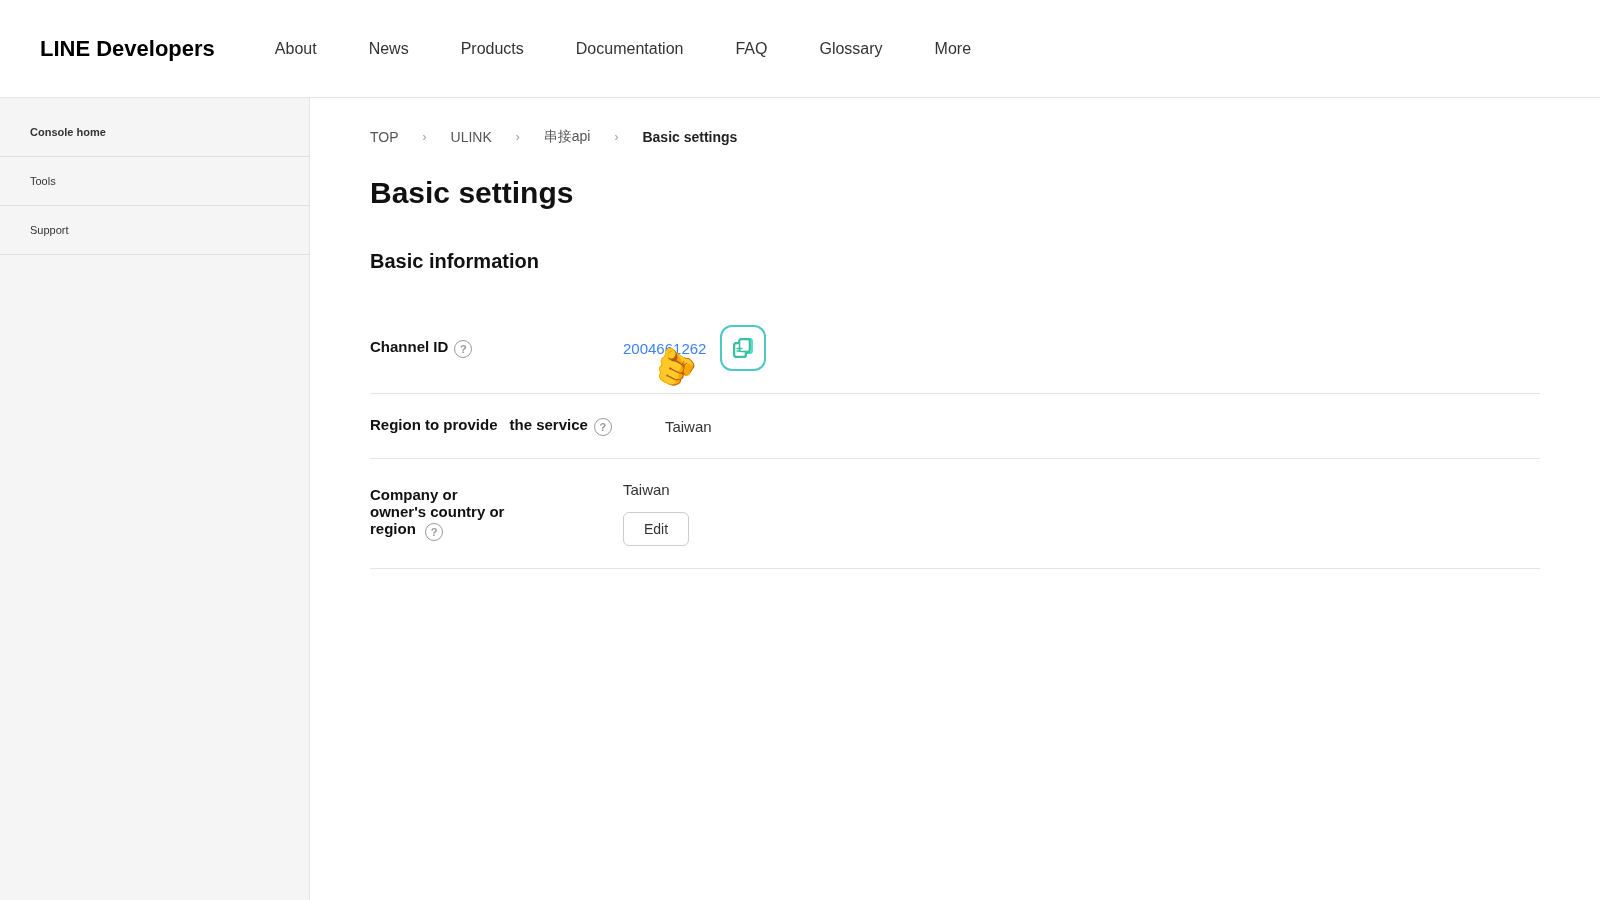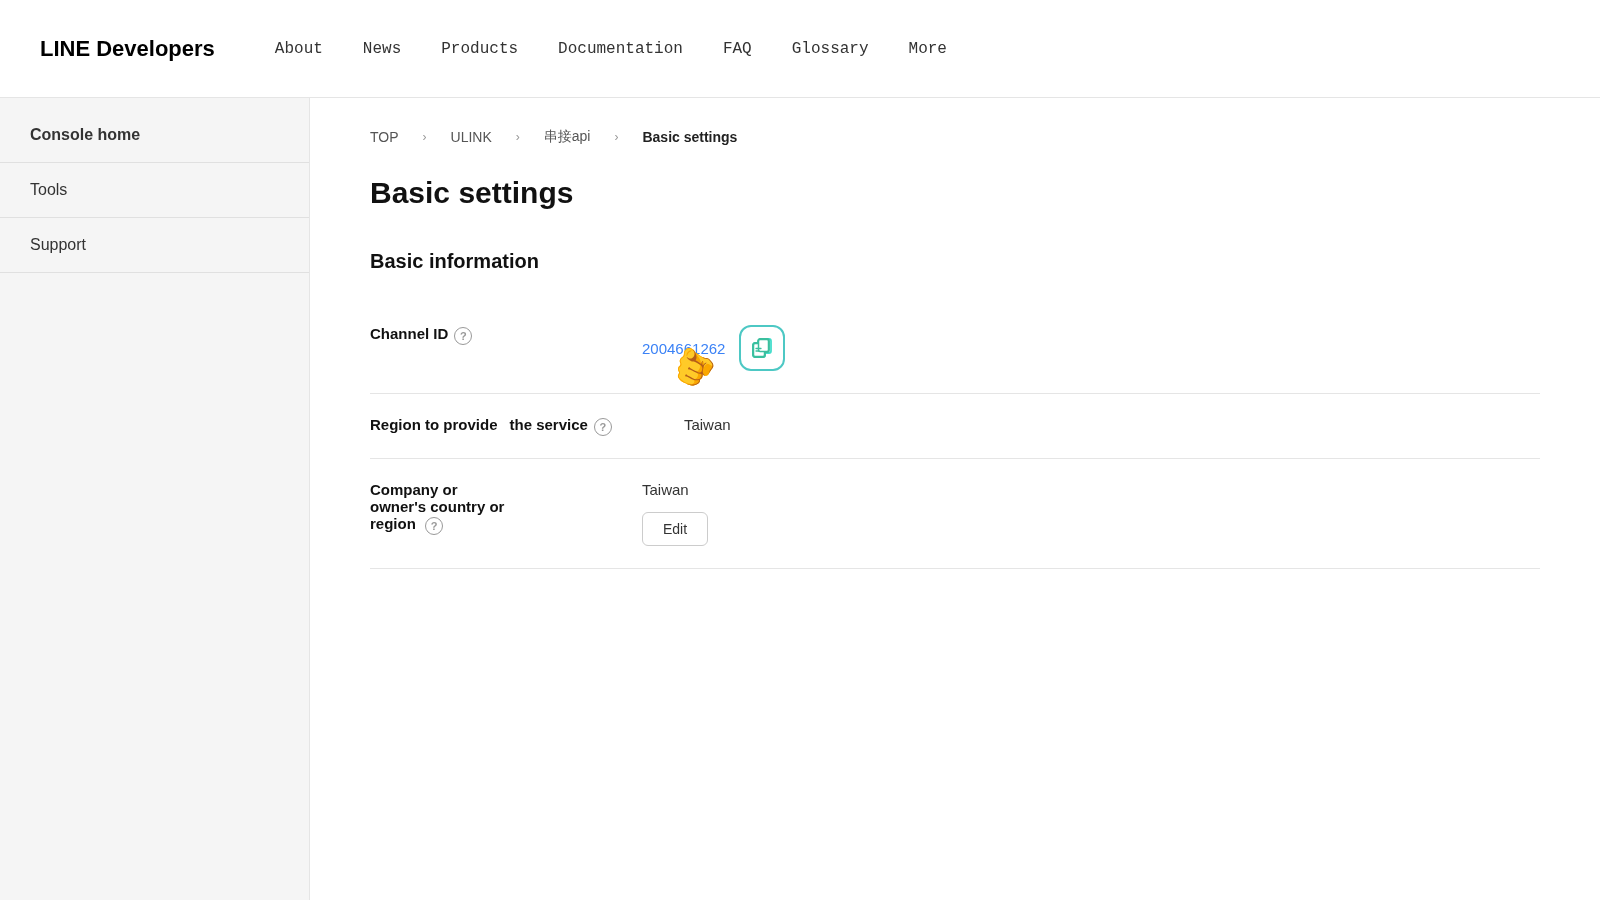--- a/index.html
+++ b/index.html
@@ -18,23 +18,22 @@
     }
     .logo {
       font-size: 22px;
       font-weight: 800;
       color: #000;
       margin-right: 60px;
       white-space: nowrap;
     }
     .nav-links {
       display: flex;
-      gap: 40px;
+      gap: 52px;
       list-style: none;
-      font-family: Liberation Mono, monospace;
     }
     .nav-links li a {
       text-decoration: none;
       color: #333;
       font-size: 16px;
       font-weight: 400;
     }
 
     
     .layout {
@@ -45,21 +44,21 @@
     
     .sidebar {
       width: 310px;
       min-width: 310px;
       background: #f5f5f5;
       border-right: 1px solid #e5e5e5;
       padding-top: 10px;
     }
     .sidebar-item {
       padding: 18px 30px;
-      font-size: 16px;
+      font-size: 11px;
       cursor: pointer;
       border-bottom: 1px solid #e0e0e0;
       color: #333;
     }
     .sidebar-item.bold { font-weight: 600; }
 
     
     .main {
       flex: 1;
       padding: 30px 60px;
@@ -95,24 +94,24 @@
     .section-title {
       font-size: 20px;
       font-weight: 700;
       margin-bottom: 30px;
       color: #111;
     }
 
     
     .field-row {
       display: flex;
-      align-items: flex-start;
+      align-items: center;
       padding: 22px 0;
       border-bottom: 1px solid #e5e5e5;
-      gap: 72px;
+      gap: 53px;
     }
     .field-label {
       min-width: 200px;
       font-size: 15px;
       font-weight: 700;
       color: #111;
       display: flex;
       align-items: flex-start;
       gap: 6px;
       flex-wrap: wrap;

